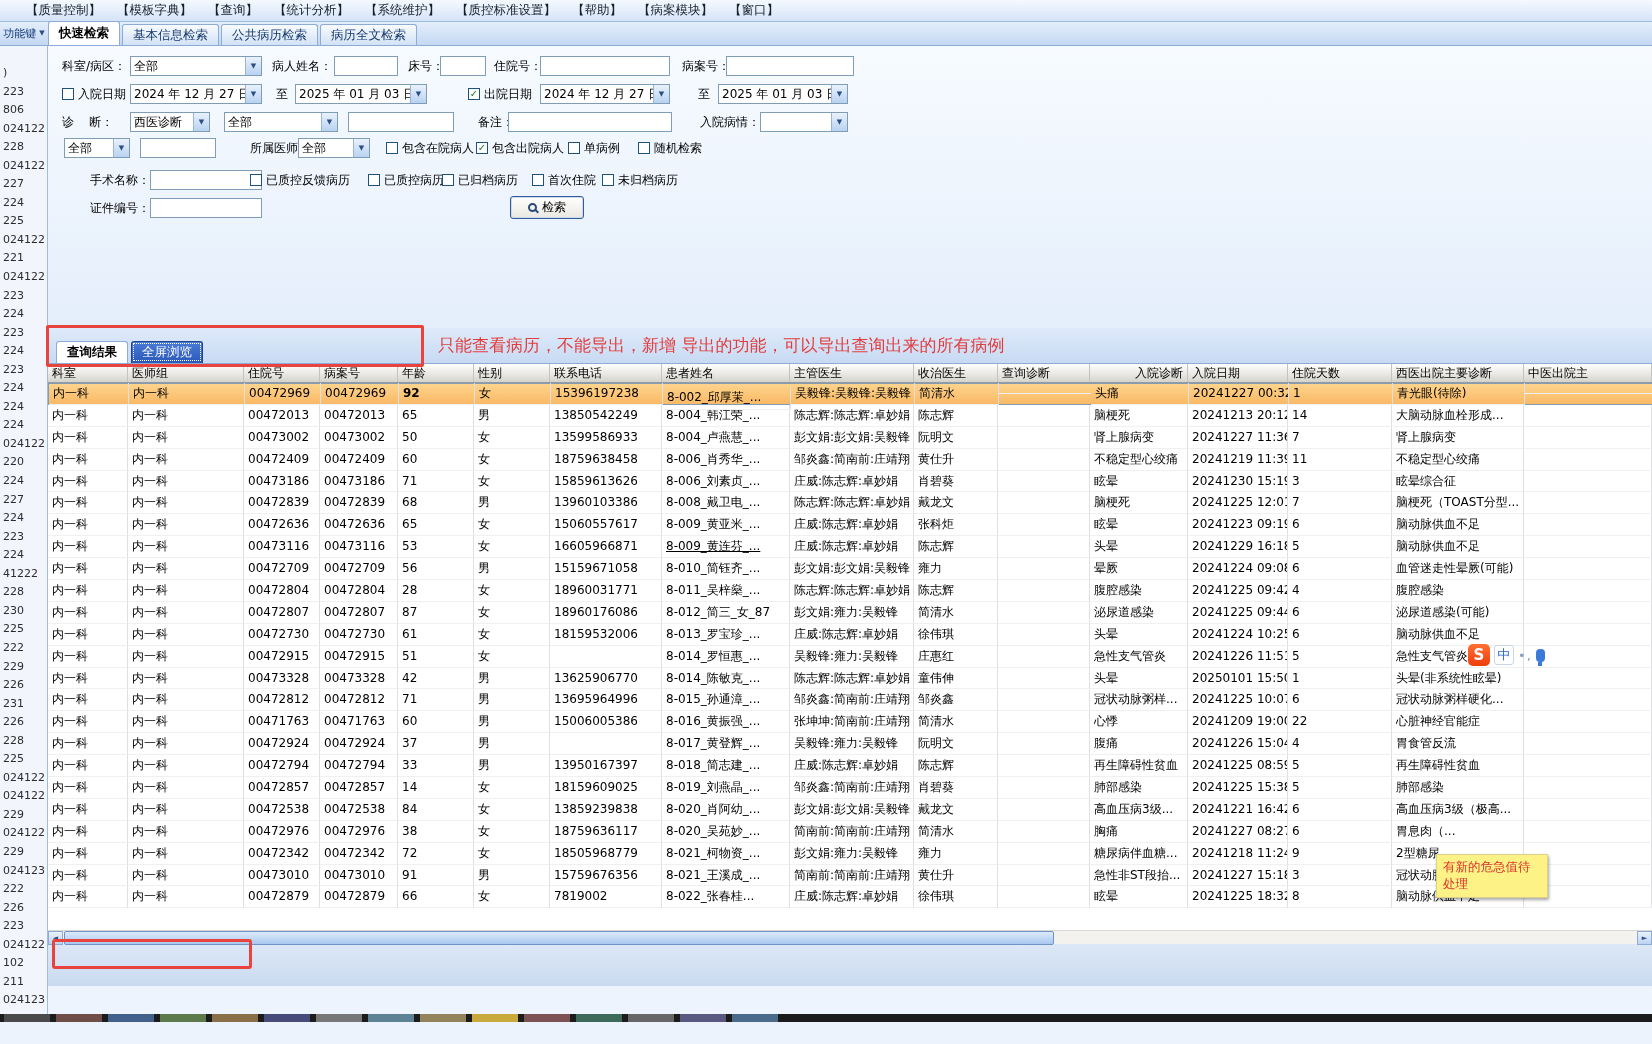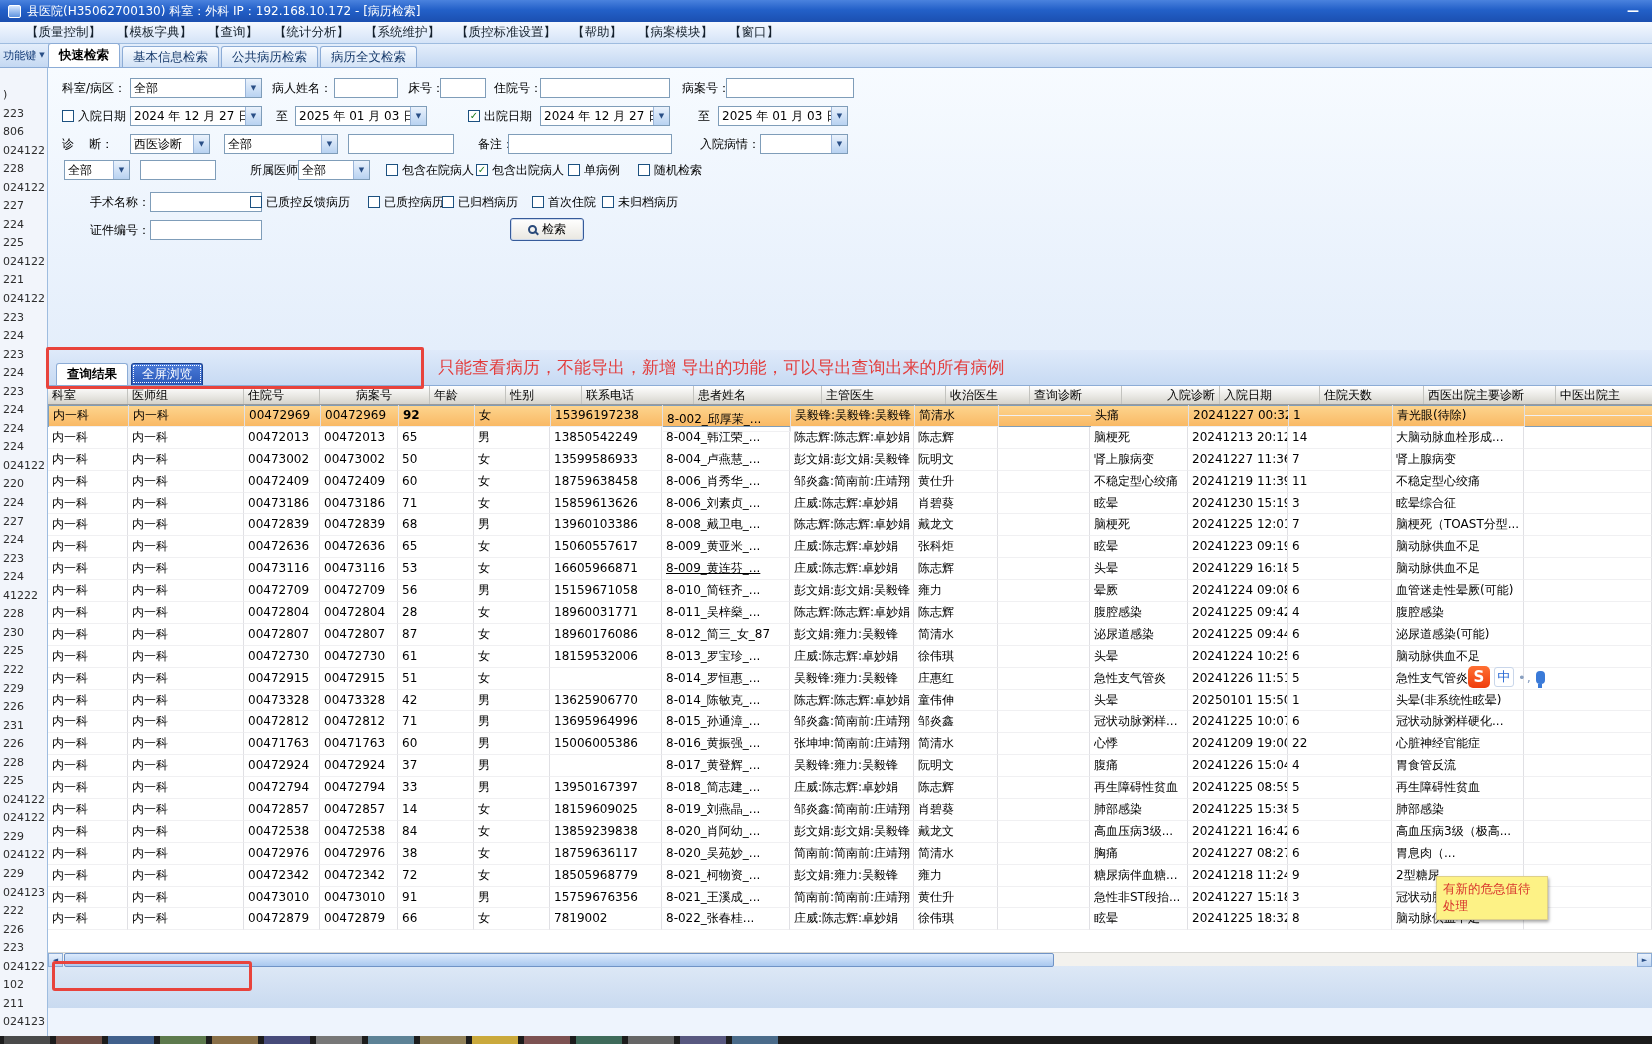--- a/index.html
+++ b/index.html
@@ -84,25 +84,20 @@
 
   
   .taskbar{height:8px;background:#1c1c1c;display:flex;gap:6px;padding-left:4px;overflow:hidden;}
   .task-block{width:46px;height:8px;flex:none;}
 </style>
 </head>
 <body>
 
 <div class="window">
 
-  <div class="titlebar">
-    <span class="app-icon"></span>
-    <span class="title-text">县医院(H35062700130)  科室：外科  IP：192.168.10.172 - [病历检索]</span>
-    <span class="win-min">—</span>
-  </div>
 
   <div class="menubar">
       <span class="menu-item">【质量控制】</span>
       <span class="menu-item">【模板字典】</span>
       <span class="menu-item">【查询】</span>
       <span class="menu-item">【统计分析】</span>
       <span class="menu-item">【系统维护】</span>
       <span class="menu-item">【质控标准设置】</span>
       <span class="menu-item">【帮助】</span>
       <span class="menu-item">【病案模块】</span>
@@ -302,21 +297,21 @@
 
       <div class="result-tabbar">
           <span class="rtab active">查询结果</span>
           <span class="rtab blue">全屏浏览</span>
         </div>
 
       <div class="thead">
           <div class="th" style="width: 80px;">科室</div>
           <div class="th" style="width: 116px;">医师组</div>
           <div class="th" style="width: 76px;">住院号</div>
-          <div class="th" style="width: 78px; margin-left: 32px;">病案号</div>
+          <div class="th" style="width: 78px;">病案号</div>
           <div class="th" style="width: 76px;">年龄</div>
           <div class="th" style="width: 76px;">性别</div>
           <div class="th" style="width: 112px;">联系电话</div>
           <div class="th" style="width: 128px;">患者姓名</div>
           <div class="th" style="width: 124px;">主管医生</div>
           <div class="th" style="width: 84px;">收治医生</div>
           <div class="th" style="width: 92px;">查询诊断</div>
           <div class="th" style="width: 98px; text-align: right;">入院诊断</div>
           <div class="th" style="width: 100px;">入院日期</div>
           <div class="th" style="width: 104px;">住院天数</div>

